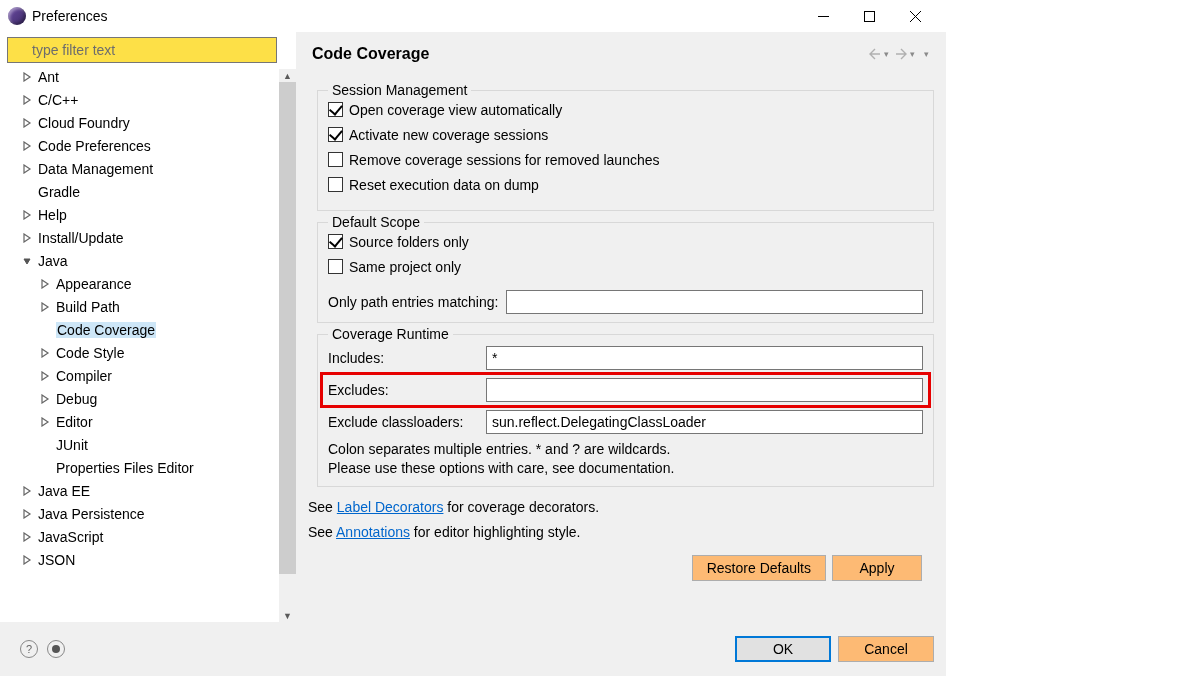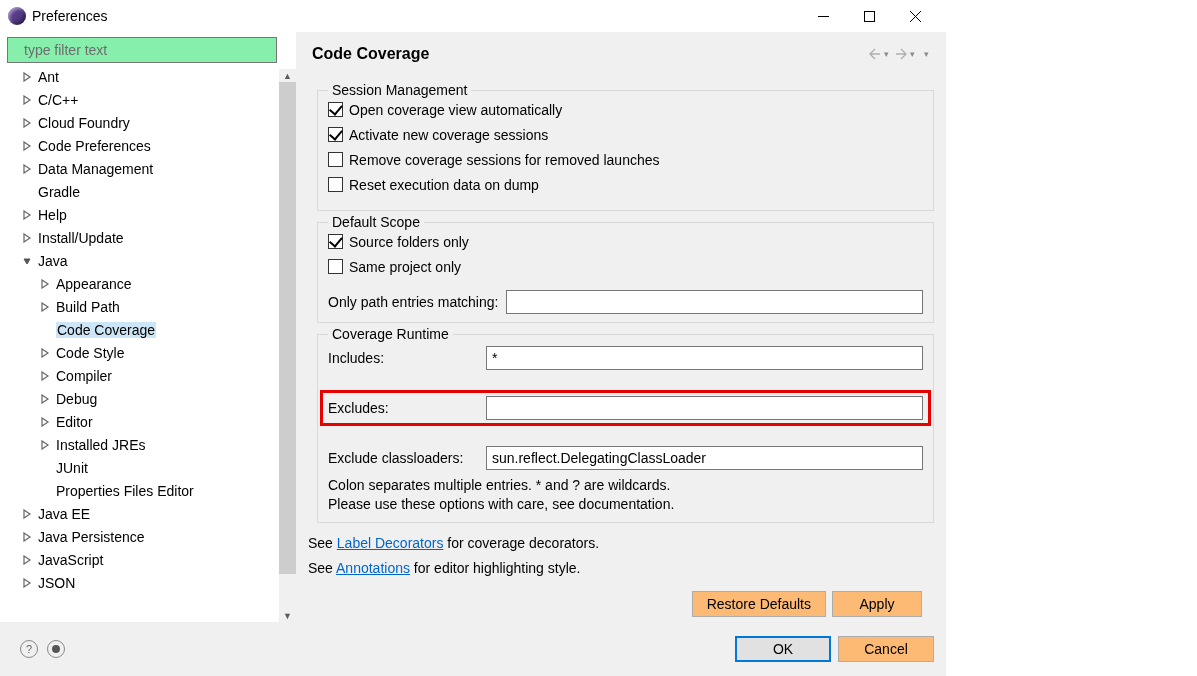--- a/index.html
+++ b/index.html
@@ -7,21 +7,21 @@
 .window{width:946px;height:676px;display:flex;flex-direction:column;position:relative;}
 .titlebar{height:32px;display:flex;align-items:center;padding:0 8px;}
 .titlebar .app-icon{width:18px;height:18px;margin-right:6px;background:linear-gradient(135deg,#6b4ba3 0%,#3d2b66 100%);border-radius:50%;box-shadow:inset -2px -2px 3px rgba(0,0,0,.3),inset 2px 2px 3px rgba(255,255,255,.4);}
 .titlebar .title{flex:0 0 auto;}
 .titlebar .spacer{flex:1;}
 .win-btns{display:flex;}
 .win-btn{width:46px;height:32px;display:flex;align-items:center;justify-content:center;font-family:Arial,sans-serif;}
 .win-btn svg{width:11px;height:11px;}
 .body{flex:1;display:flex;min-height:0;}
 .left{width:296px;display:flex;flex-direction:column;padding:5px 0 0 7px;}
-.filter-input{width:270px;height:26px;border:1px solid #767676;padding:2px 16px;font-size:14px;color:#6d6d6d;background:#86efac;}
+.filter-input{width:270px;height:26px;border:1px solid #767676;padding:2px 24px;font-size:14px;color:#6d6d6d;background:#fde047;}
 .filter-input::placeholder{color:#6d6d6d;}
 .tree{flex:1;margin-top:6px;overflow:hidden;position:relative;}
 .tree-inner{position:absolute;left:0;top:0;right:17px;bottom:0;overflow:hidden;}
 .tree-scroll{position:absolute;right:0;top:0;width:17px;height:100%;background:#f0f0f0;}
 .tree-scroll .thumb{position:absolute;left:0;right:0;top:13px;height:492px;background:#cdcdcd;}
 .tree-scroll .up,.tree-scroll .down{position:absolute;left:0;right:0;height:13px;display:flex;align-items:center;justify-content:center;color:#5a5a5a;font-size:9px;}
 .tree-scroll .up{top:0;}
 .tree-scroll .down{bottom:0;}
 .tree-row{height:23px;display:flex;align-items:flex-start;white-space:nowrap;}
 .tw{width:16px;height:16px;display:flex;align-items:center;justify-content:center;margin-right:3px;flex-shrink:0;}
@@ -38,21 +38,21 @@
 .hdr-btns .drop{width:8px;font-size:9px;}
 .content{flex:1;overflow-y:auto;padding:6px 12px 10px 10px;}
 fieldset{border:1px solid #d8d8d8;margin:0 0 3px 9px;padding:4px 10px 8px 10px;}
 legend{padding:0 4px;font-size:14px;}
 .chk-row{display:flex;height:25px;}
 .chk{width:15px;height:15px;border:1px solid #333;margin-right:6px;display:flex;align-items:center;justify-content:center;background:#fff;flex-shrink:0;}
 .chk.checked::after{content:"";width:10px;height:6px;border-left:2px solid #000;border-bottom:2px solid #000;transform:rotate(-50deg) translate(1px,-1px);}
 .form-row{display:flex;align-items:center;margin-top:6px;}
 .form-row label{flex-shrink:0;margin-right:8px;}
 .txt{flex:1;height:24px;border:1px solid #767676;background:#fff;padding:2px 5px;font-size:14px;font-family:inherit;}
-.rt-grid{display:grid;grid-template-columns:158px 1fr;row-gap:20px;align-items:center;}
+.rt-grid{display:grid;grid-template-columns:158px 1fr;row-gap:2px;align-items:center;}
 .rt-grid .txt{width:100%;}
 .highlight-wrap{grid-column:1 / span 2;display:grid;grid-template-columns:158px 1fr;align-items:center;border:3px solid #e60000;margin:0 -8px;padding:3px 5px 3px 5px;}
 .hint{margin-top:6px;line-height:1.35;}
 .links{margin-top:8px;line-height:1.8;}
 .links a{color:#0066cc;text-decoration:underline;}
 .btn-row{display:flex;justify-content:flex-end;gap:6px;padding:10px 12px 0 0;}
 .btn{min-width:90px;height:26px;border:1px solid #adadad;background:#fdba74;font-size:14px;font-family:inherit;padding:0 14px;cursor:default;}
 .footer{height:54px;border-top:0;display:flex;align-items:center;padding:0 12px;background:#f0f0f0;}
 .footer-left{display:flex;gap:9px;padding-left:8px;}
 .footer-left .ico{width:18px;height:18px;border:1px solid #888;border-radius:50%;display:flex;align-items:center;justify-content:center;font-size:11px;color:#666;}
@@ -205,28 +205,20 @@
               </span>
               <span class="label">Debug</span>
             </div>
             <div class="tree-row indent1">
               <span class="tw">
                 <svg viewBox="0 0 10 10">
                   <path d="M2 1 L8 5 L2 9 Z" fill="none" stroke="#666" stroke-width="1.2"></path>
                 </svg>
               </span>
               <span class="label">Editor</span>
-            </div>
-            <div class="tree-row indent1">
-              <span class="tw">
-                <svg viewBox="0 0 10 10">
-                  <path d="M2 1 L8 5 L2 9 Z" fill="none" stroke="#666" stroke-width="1.2"></path>
-                </svg>
-              </span>
-              <span class="label">Installed JREs</span>
             </div>
             <div class="tree-row indent1">
               <span class="tw"></span>
               <span class="label">JUnit</span>
             </div>
             <div class="tree-row indent1">
               <span class="tw"></span>
               <span class="label">Properties Files Editor</span>
             </div>
             <div class="tree-row indent0">

